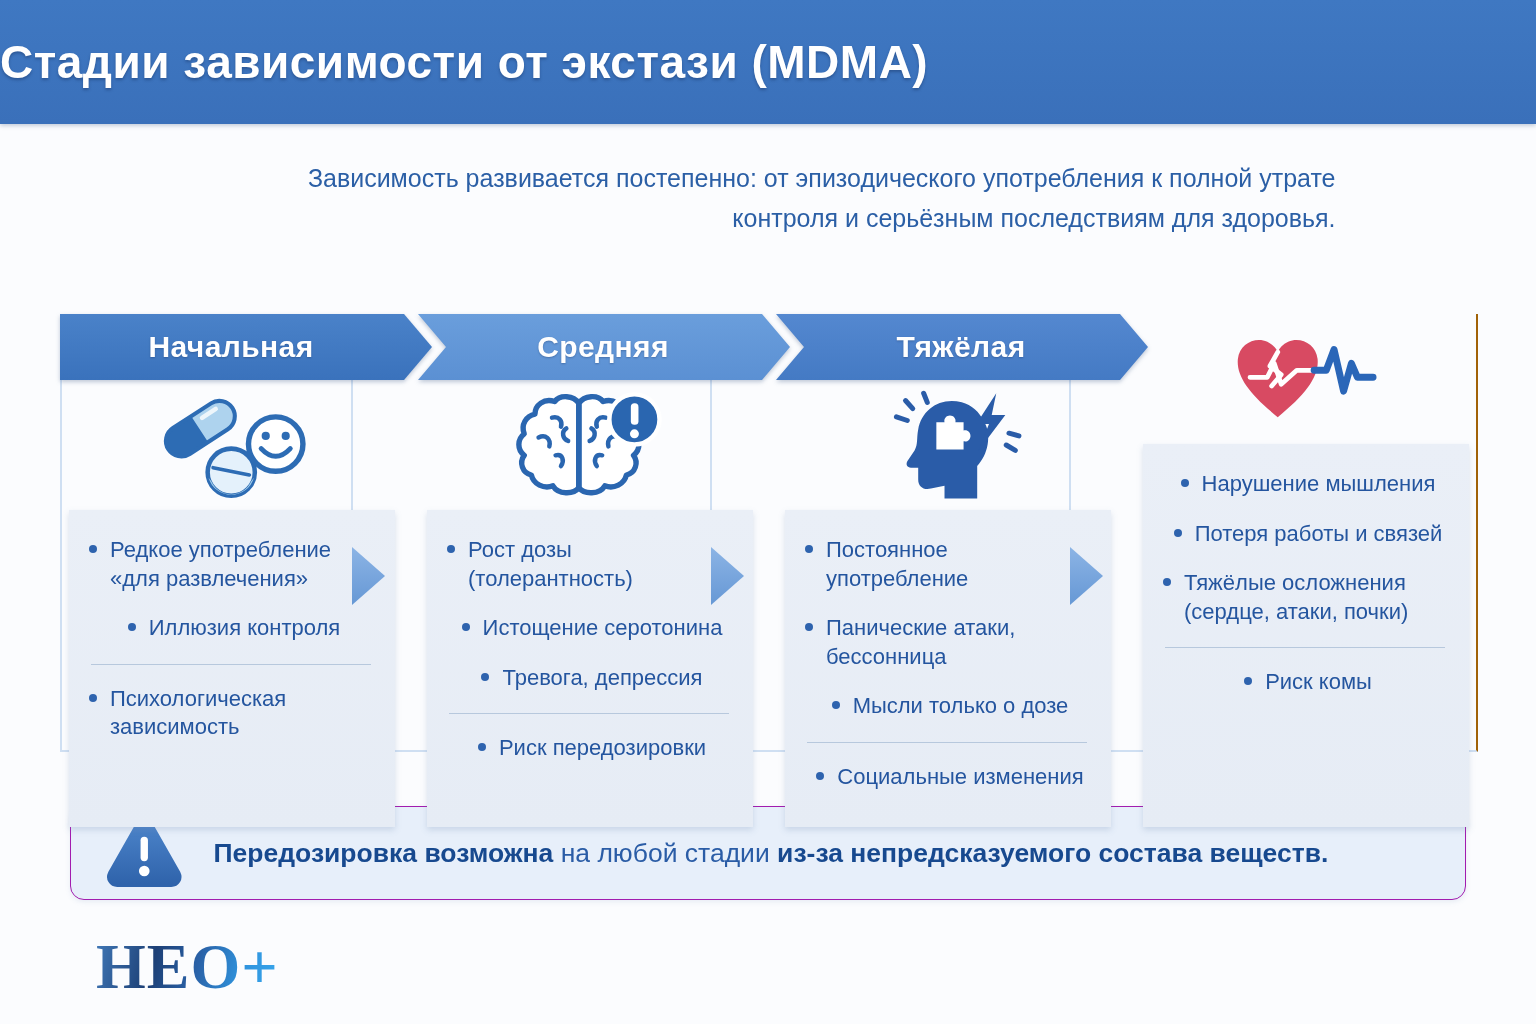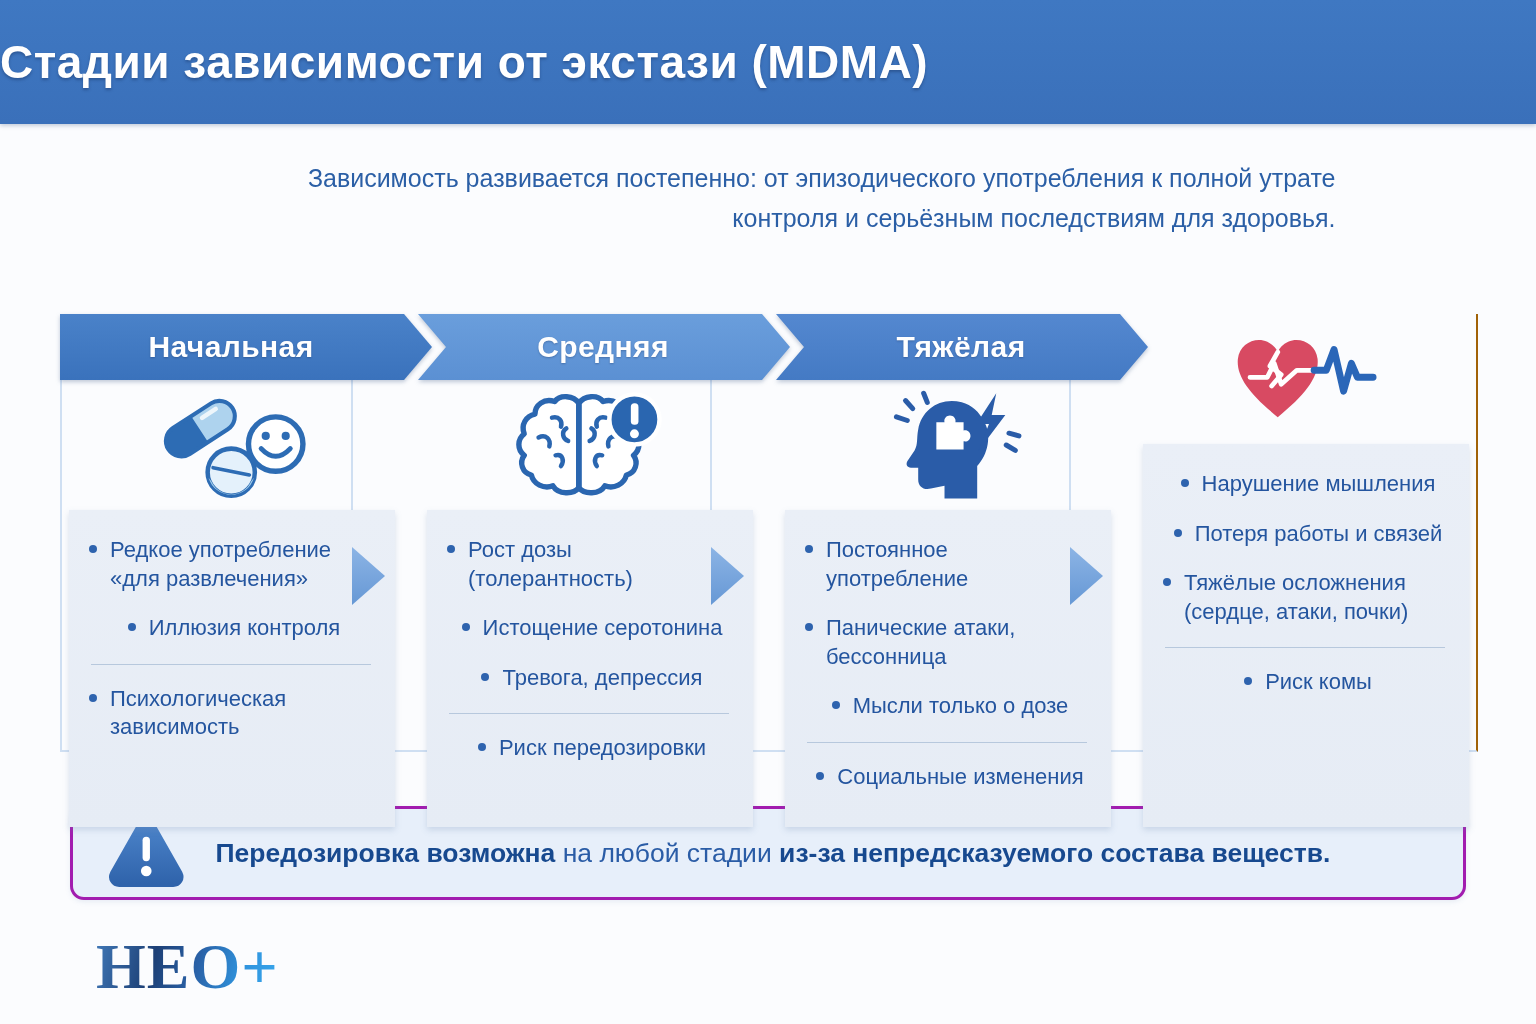--- a/index.html
+++ b/index.html
@@ -95,21 +95,21 @@
     background:linear-gradient(180deg,#8cb4e5,#6698d5);
     clip-path:polygon(0 0, 100% 50%, 0 100%);
   }
   .connector.c1 { left:290px; } .connector.c2 { left:649px; } .connector.c3 { left:1008px; }
 
   
   .warning {
     margin:54px 70px 0;
     height:94px;
     background:#e7effa;
-    border:3px solid #a21caf;
+    border:1px solid #a21caf;
     border-radius:14px;
     display:flex; align-items:center;
     padding:0 34px; gap:30px;
     box-shadow:0 2px 5px rgba(120,150,190,.15);
   }
   .warning-text { font-size:26.5px; color:#2a5ca6; }
   .warning-text .b { font-weight:bold; color:#17498f; }
 
   
   .logo {

